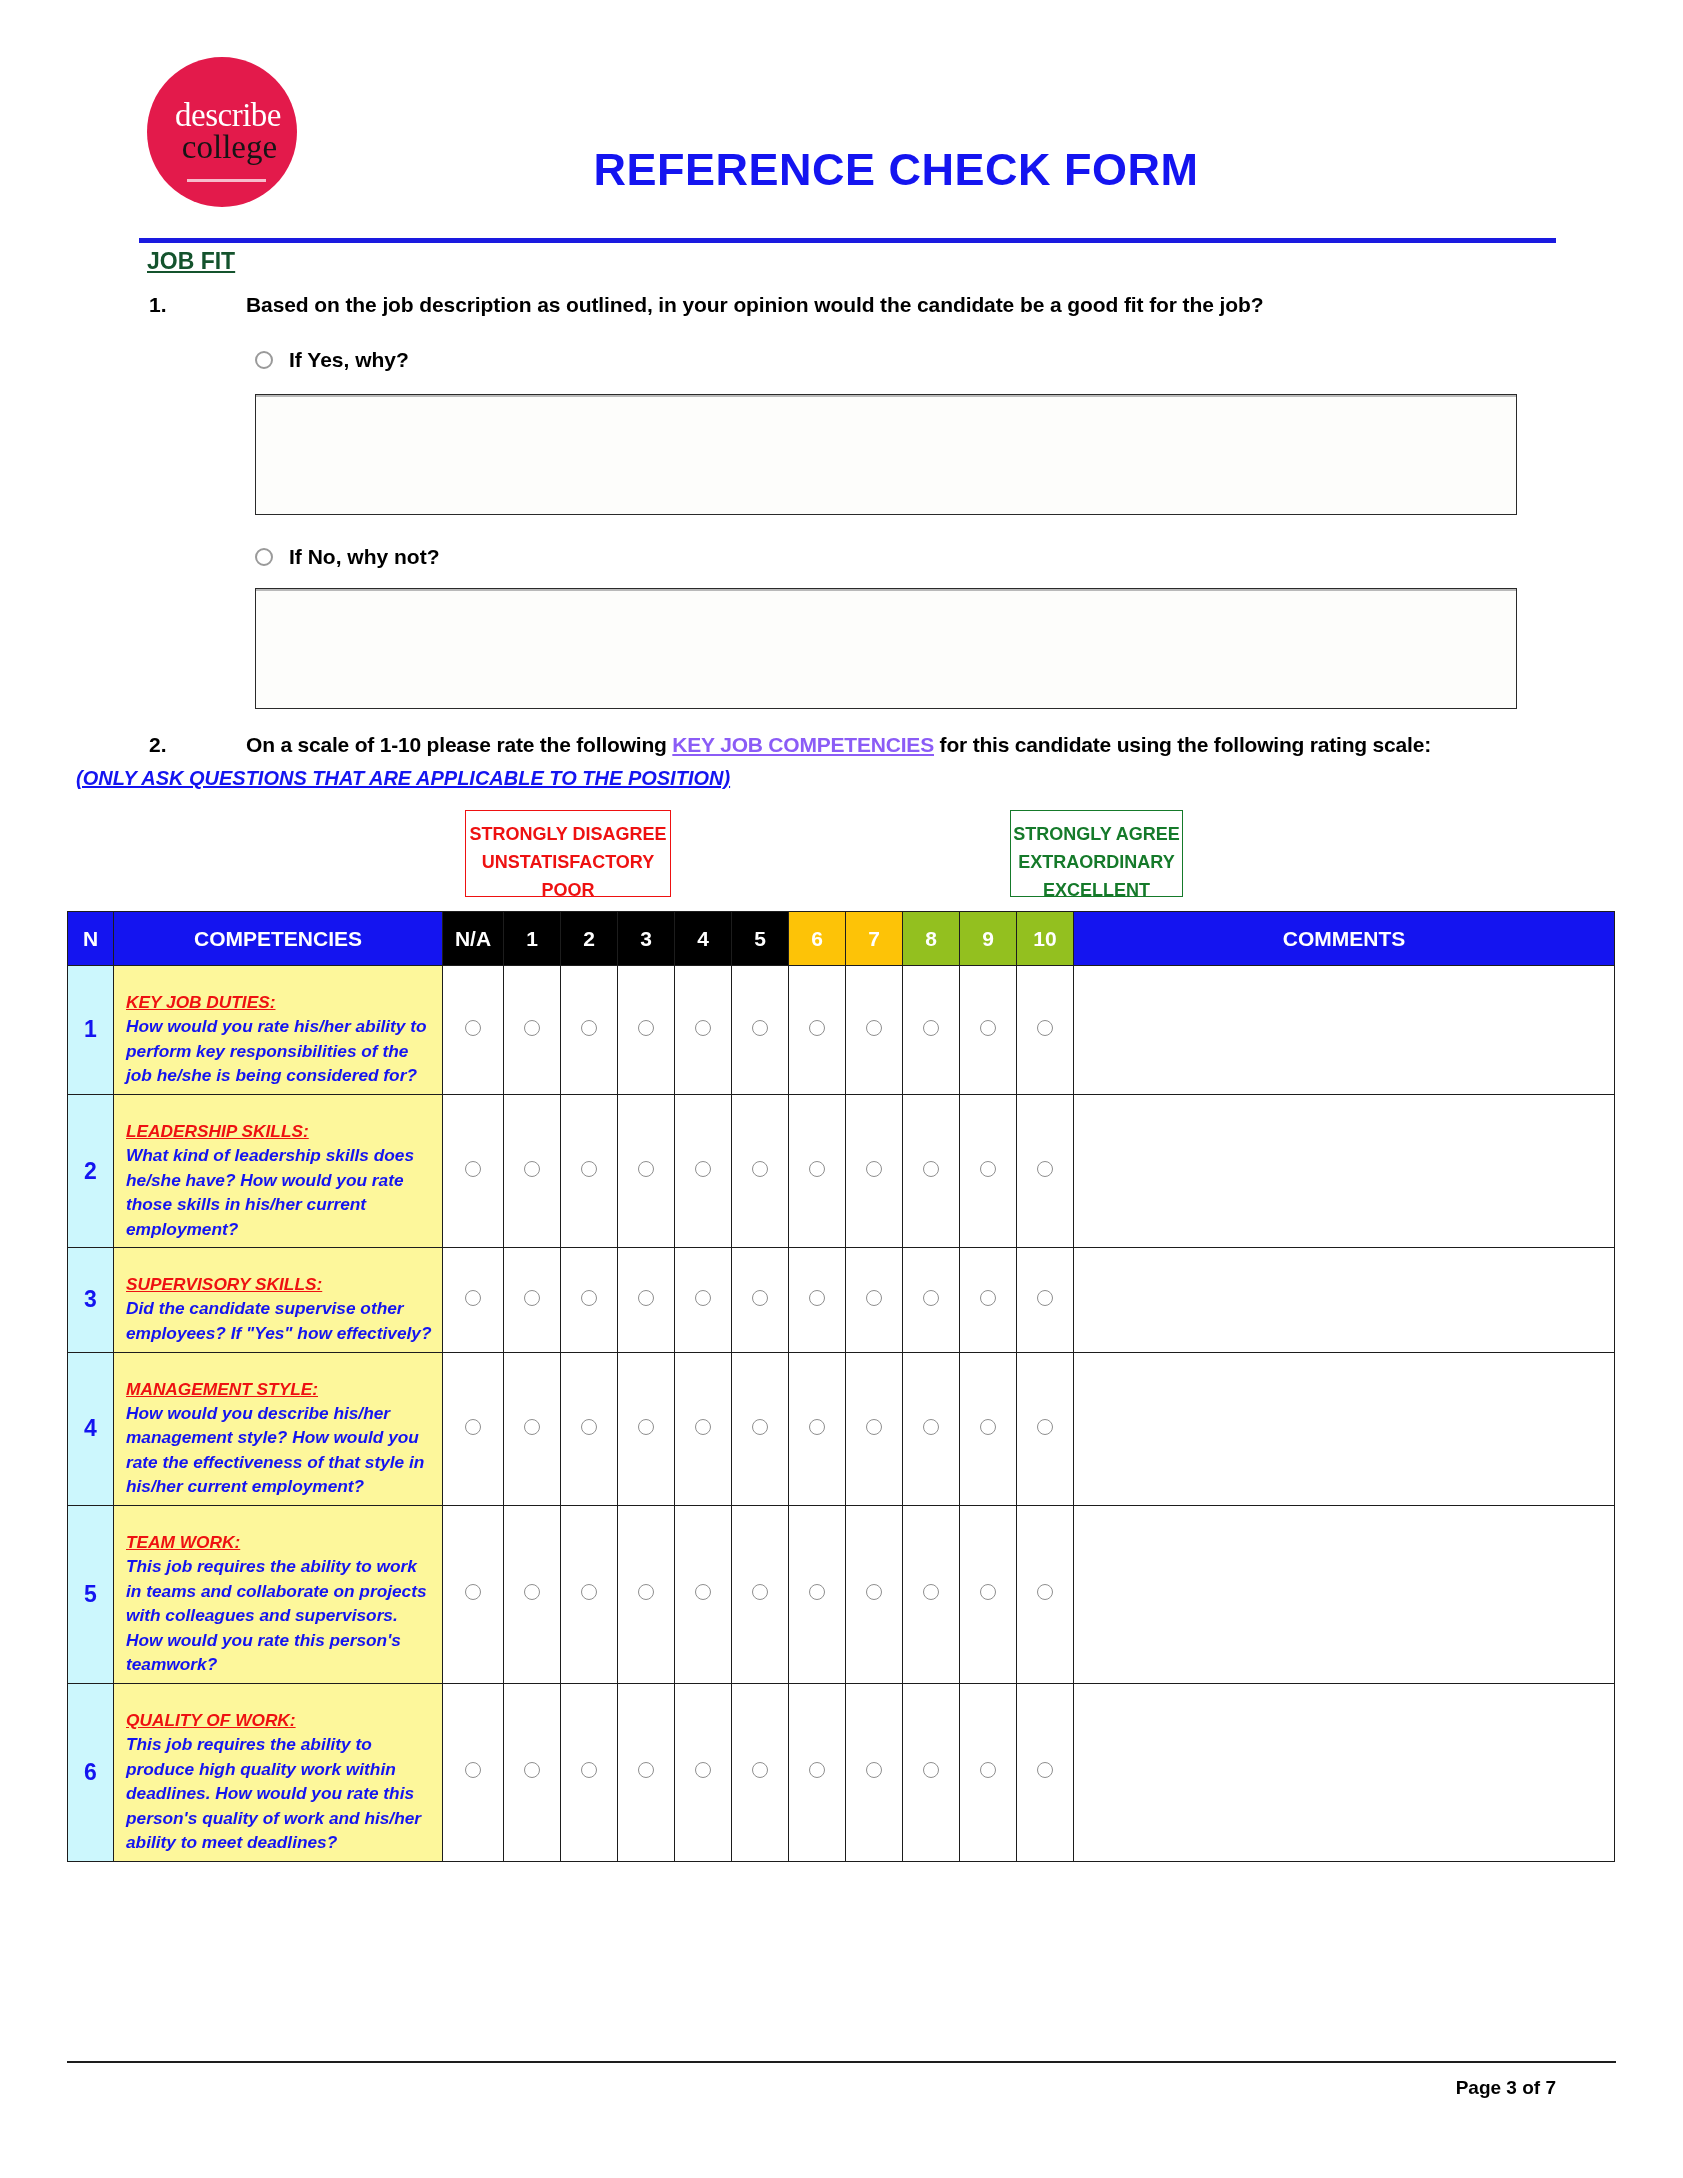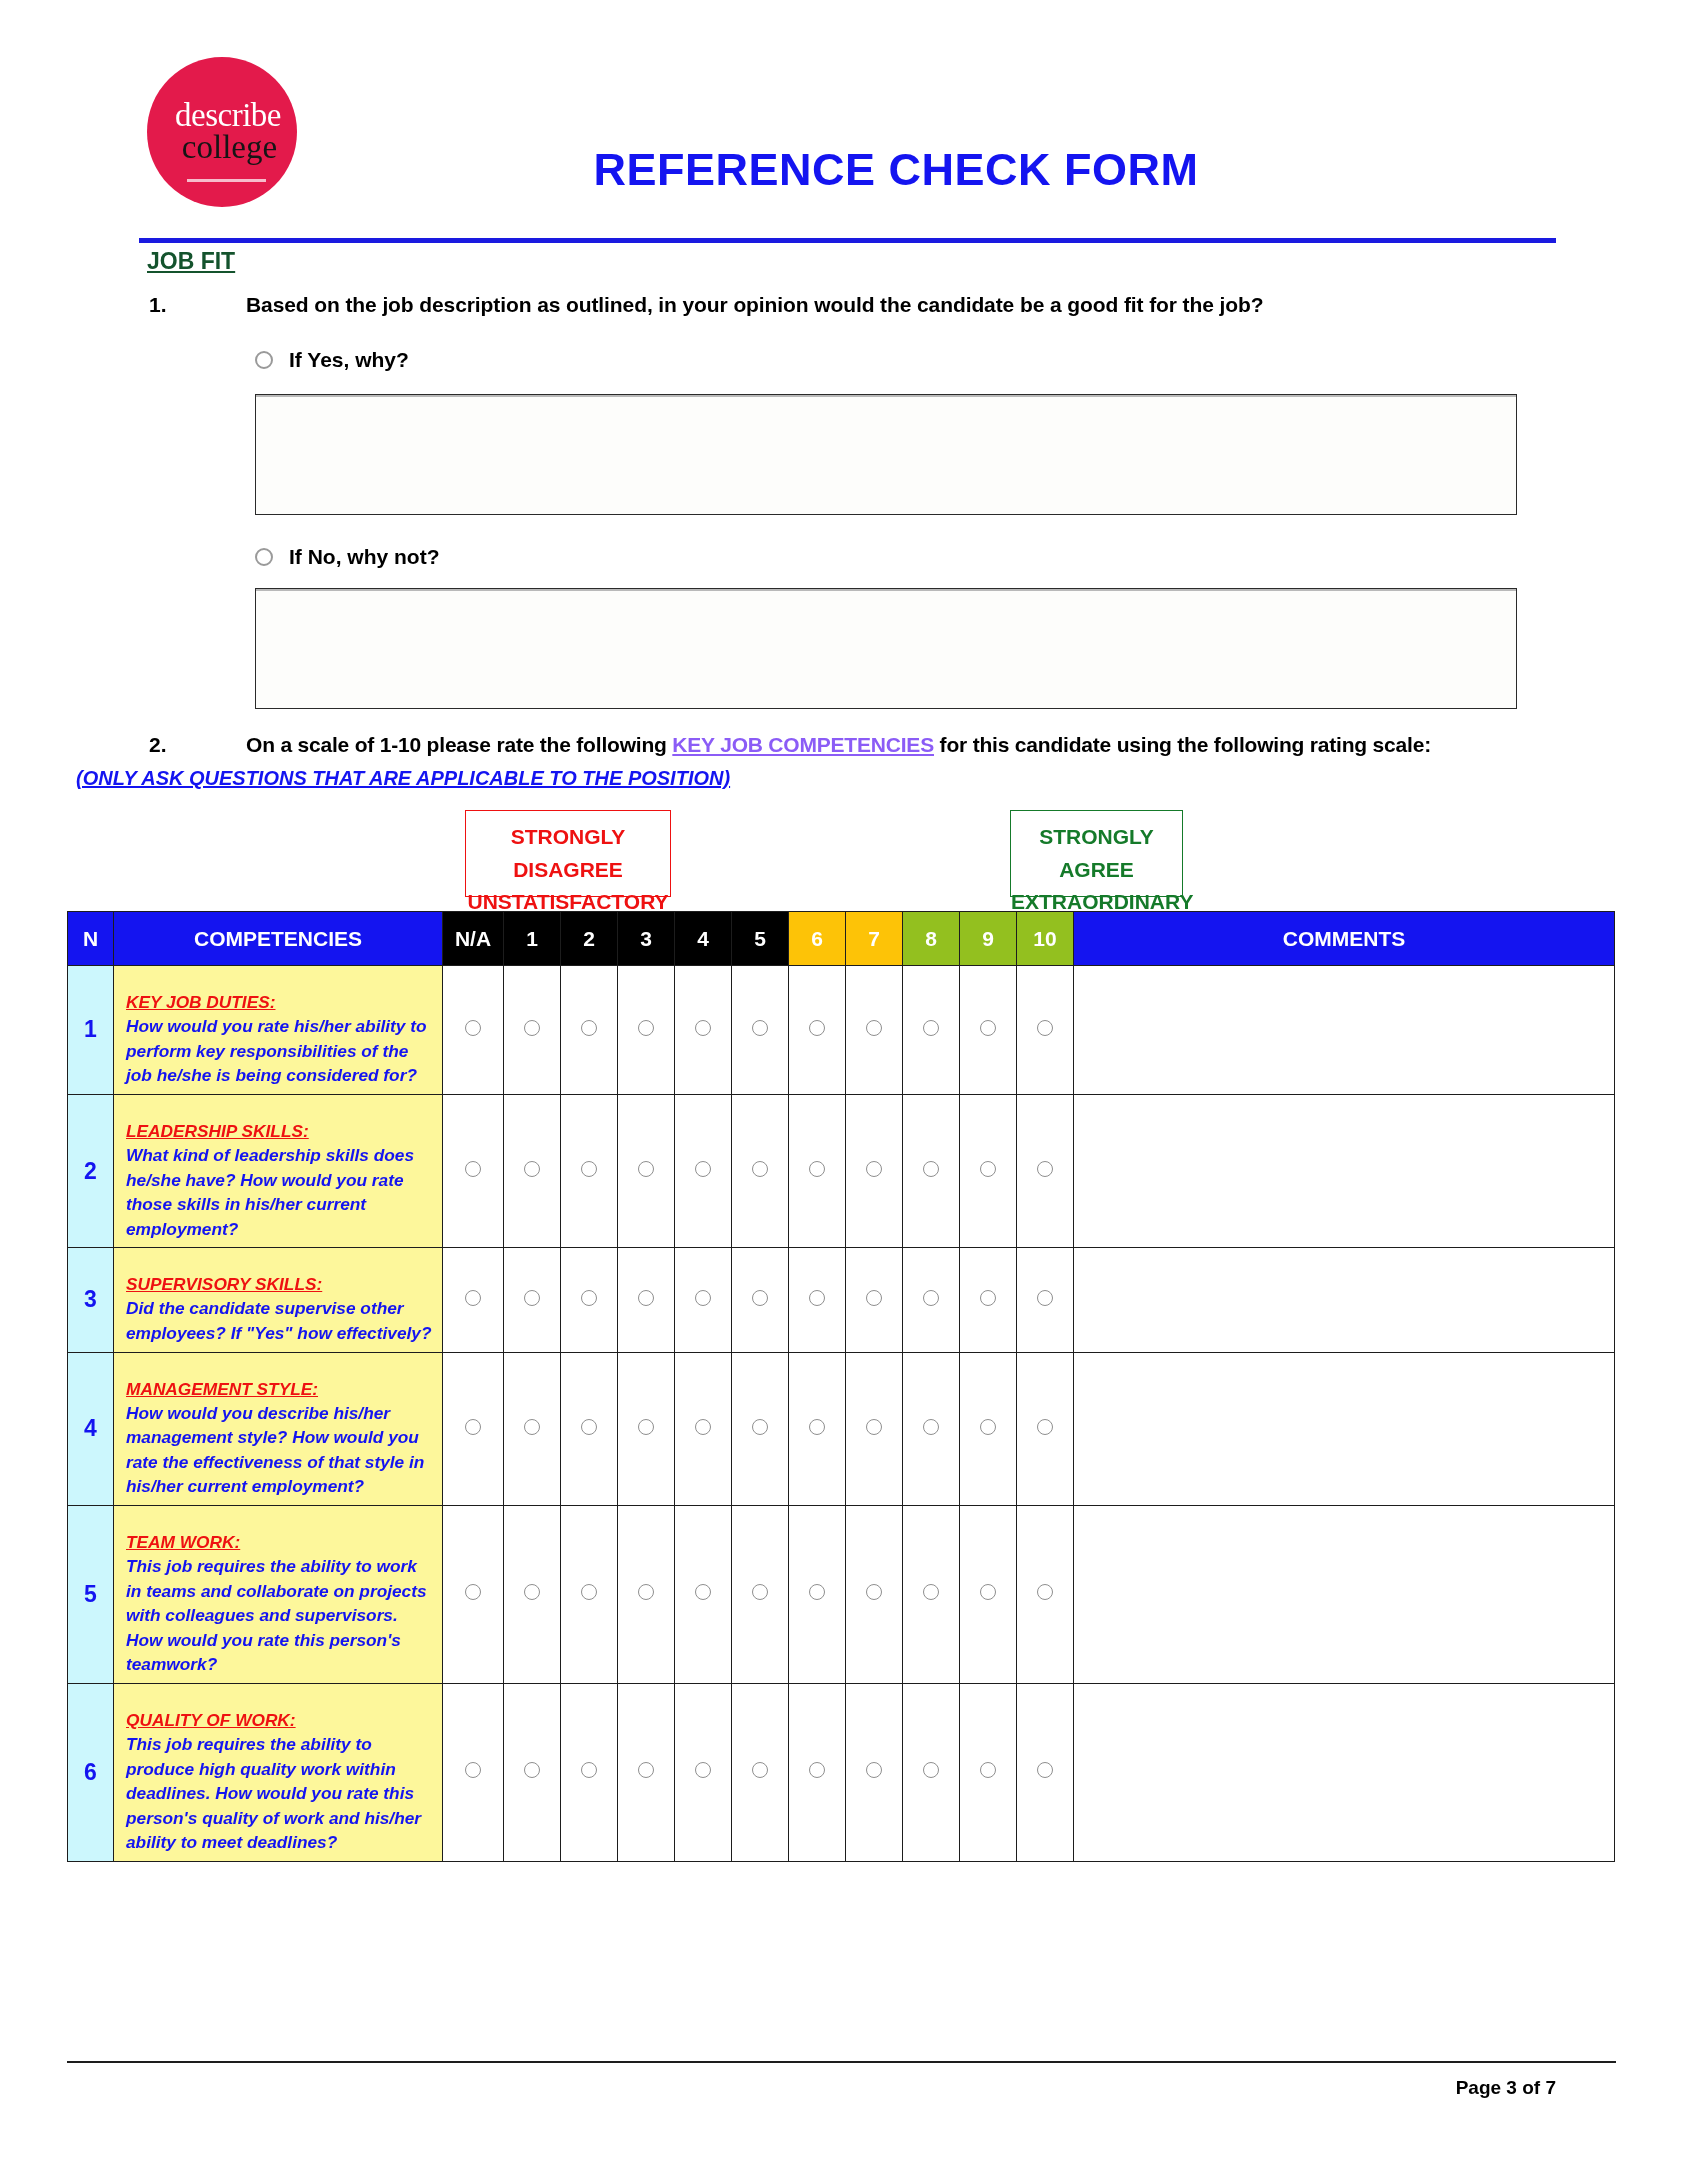--- a/index.html
+++ b/index.html
@@ -208,21 +208,21 @@
     color: #1414f0;
     text-decoration: underline;
     margin-left: 36px;
   }
 
   .legend-box {
     position: absolute;
     box-sizing: border-box;
     padding: 10px 0 8px 0;
     text-align: center;
-    font-size: 21px;
+    font-size: 18px;
     font-weight: bold;
     line-height: 1.55;
   }
   .legend-left {
     left: 465px;
     top: 810px;
     width: 206px;
     height: 87px;
     border: 1.5px solid #ee1111;
     color: #ee1111;

